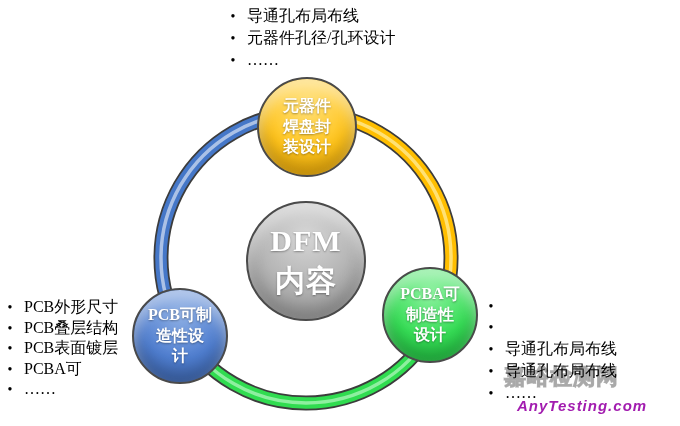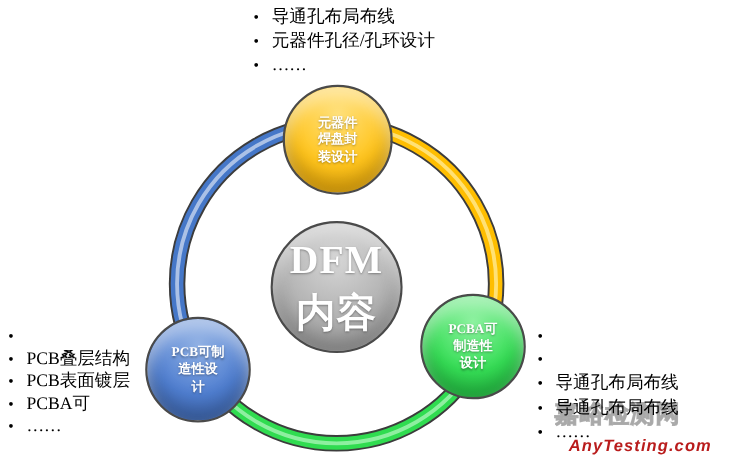--- a/index.html
+++ b/index.html
@@ -8,32 +8,32 @@
     font-family:"Liberation Serif","DejaVu Serif",serif;
   }
   .ring-svg{position:absolute;left:0;top:0;z-index:1;}
   
   .node{
     position:absolute;border-radius:50%;display:flex;align-items:center;justify-content:center;
     text-align:center;color:#fff;z-index:3;border:2px solid #4a4a4a;box-sizing:border-box;
     box-shadow:inset 0 10px 14px rgba(255,255,255,.5), inset 0 -12px 16px rgba(0,0,0,.22);
   }
   .node-label{
-    white-space:pre-line;font-weight:bold;font-size:12px;line-height:1.3;
+    white-space:pre-line;font-weight:bold;font-size:16px;line-height:1.3;
     text-shadow:0 1px 2px rgba(0,0,0,.35);
   }
   .node-top{
     left:257px;top:77px;width:100px;height:100px;
     background:radial-gradient(circle at 50% 26%, #ffe07a 0%, #ffc41c 55%, #f0a800 100%);
   }
   .node-center{
     left:246px;top:201px;width:120px;height:120px;
     background:radial-gradient(circle at 50% 28%, #d6d6d6 0%, #aeaeae 58%, #989898 100%);
   }
-  .node-center .node-label{font-size:36px;line-height:1.32;letter-spacing:1px;}
+  .node-center .node-label{font-size:30px;line-height:1.32;letter-spacing:1px;}
   .node-left{
     left:132px;top:288px;width:96px;height:96px;
     background:radial-gradient(circle at 50% 26%, #8fb0e4 0%, #4f7ed0 55%, #3a63ac 100%);
   }
   .node-right{
     left:382px;top:267px;width:96px;height:96px;
     background:radial-gradient(circle at 50% 26%, #8df2a0 0%, #35dd55 55%, #1cbf3e 100%);
   }
   
   .list{position:absolute;list-style:none;margin:0;padding:0;color:#000;font-size:16px;z-index:4;}
@@ -47,21 +47,21 @@
   .list-right li{line-height:21px;}
   
   .wm{position:absolute;z-index:2;}
   .wm-cn{
     left:504px;top:362px;font-size:22px;font-weight:bold;letter-spacing:1px;
     color:rgba(185,185,185,.38);-webkit-text-stroke:1px rgba(150,150,150,.75);
     font-family:"Liberation Sans","DejaVu Sans",sans-serif;
   }
   .wm-en{
     left:517px;top:397px;font-size:15px;font-style:italic;font-weight:bold;
-    color:#b91c1c;letter-spacing:1px;
+    color:#a21caf;letter-spacing:1px;
     font-family:"Liberation Sans","DejaVu Sans",sans-serif;
   }
 </style>
 </head>
 <body>
 
 <div class="stage">
 
   <svg class="ring-svg" width="680" height="426" viewBox="0 0 680 426">
 
@@ -121,20 +121,21 @@
     </li>
     <li>
       <span class="bul">•</span>
       <span>……</span>
     </li>
   </ul>
 
   <ul class="list list-left">
     <li>
       <span class="bul">•</span>
+      <span>PCB外形尺寸</span>
     </li>
     <li>
       <span class="bul">•</span>
       <span>PCB叠层结构</span>
     </li>
     <li>
       <span class="bul">•</span>
       <span>PCB表面镀层</span>
     </li>
     <li>

